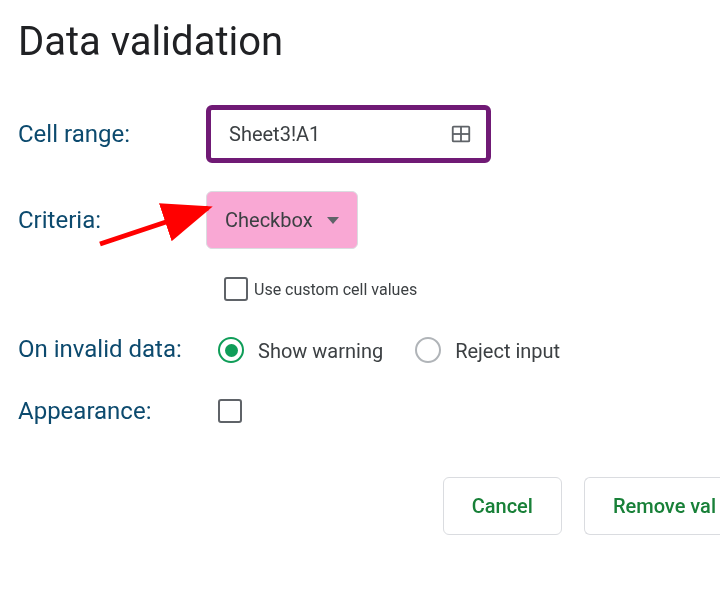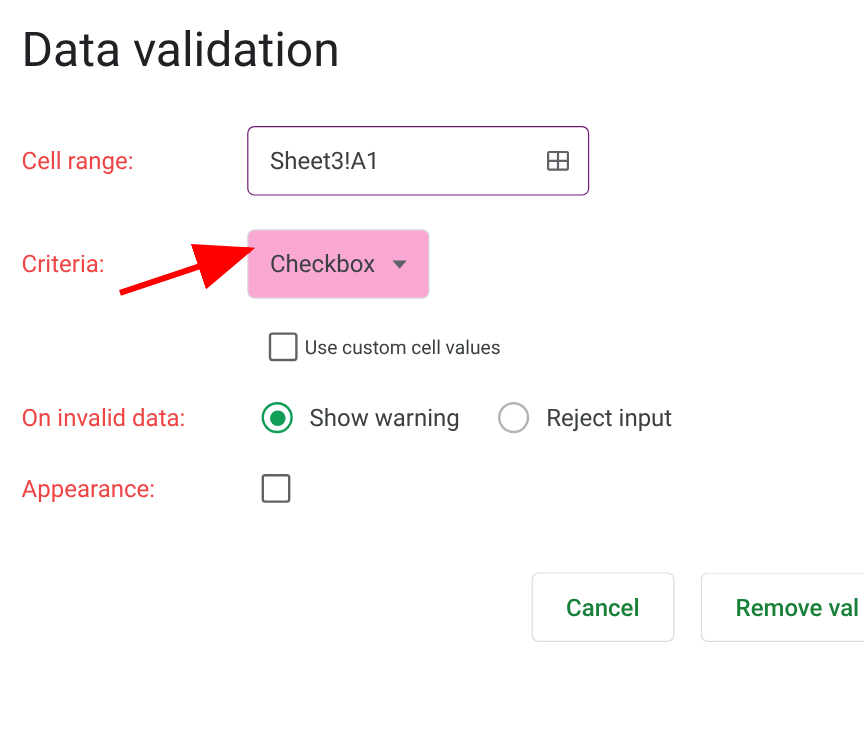--- a/index.html
+++ b/index.html
@@ -19,29 +19,29 @@
       font-weight: 400;
       margin-bottom: 40px;
     }
     .row {
       display: flex;
       align-items: center;
       margin-bottom: 28px;
     }
     .label {
       width: 188px;
-      font-size: 20px;
-      color: #ef4444;
+      font-size: 24px;
+      color: #0c4a6e;
       flex-shrink: 0;
     }
     .input-box {
       display: flex;
       align-items: center;
       justify-content: space-between;
-      border: 1px solid #701a75;
+      border: 5px solid #701a75;
       border-radius: 6px;
       height: 58px;
       width: 285px;
       padding: 0 14px 0 18px;
       font-size: 20px;
       color: #3c4043;
       background: #fff;
     }
     .grid-icon {
       width: 22px;
@@ -178,21 +178,21 @@
     <span>Checkbox</span>
     <span class="caret"></span>
   </div>
 </div>
 
 <div class="offset-row">
   <span class="checkbox"></span>
   <span class="option-text">Use custom cell values</span>
 </div>
 
-<div class="row" style="margin-bottom:34px;">
+<div class="row" style="margin-bottom:34px;align-items:flex-end;">
   <div class="label" style="width:200px;">On invalid data:</div>
   <span class="radio selected"></span>
   <span class="radio-label">Show warning</span>
   <span class="radio unselected"></span>
   <span class="radio-label" style="margin-right:12px;">Reject input</span>
 </div>
 
 <div class="appearance-row">
   <div class="label" style="width:200px;">Appearance:</div>
   <span class="checkbox"></span>

